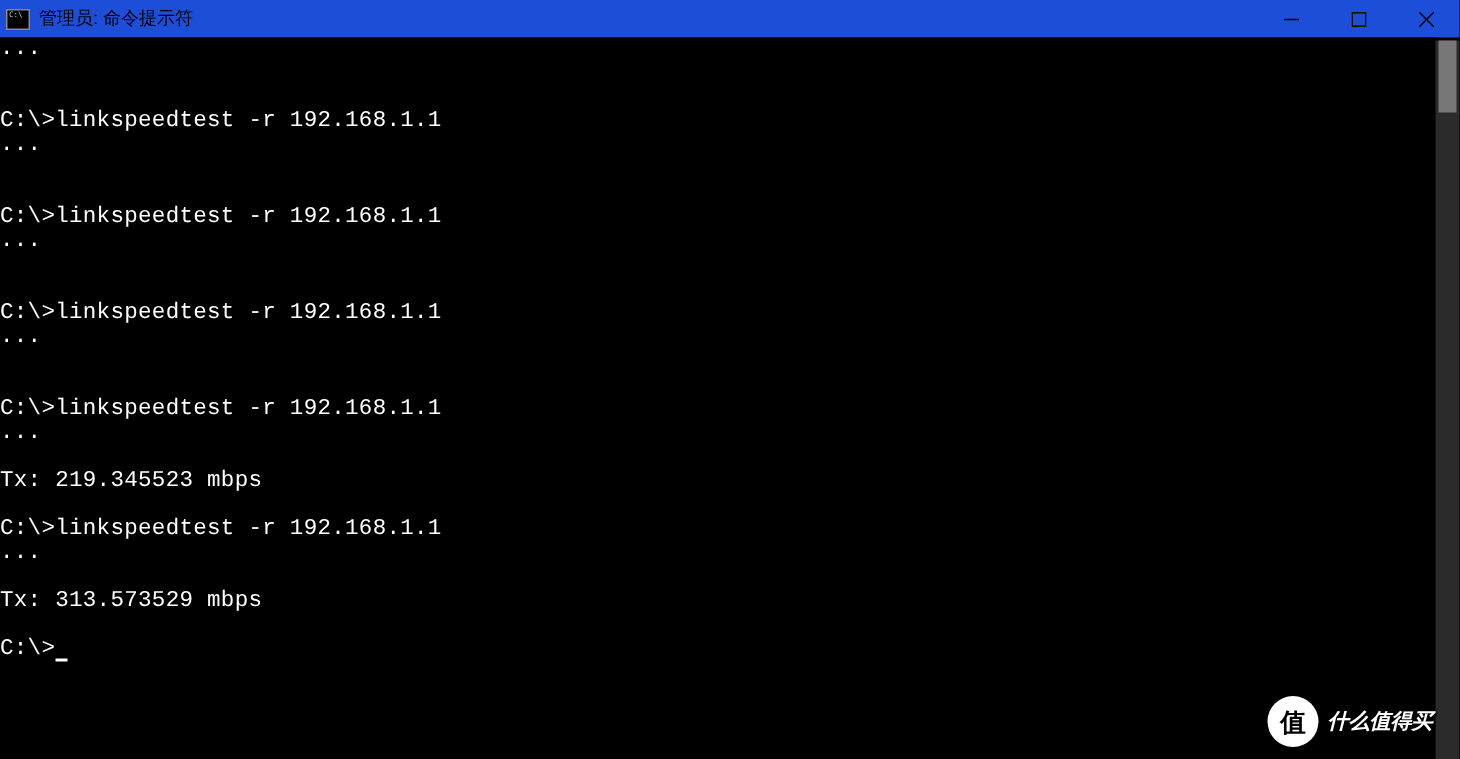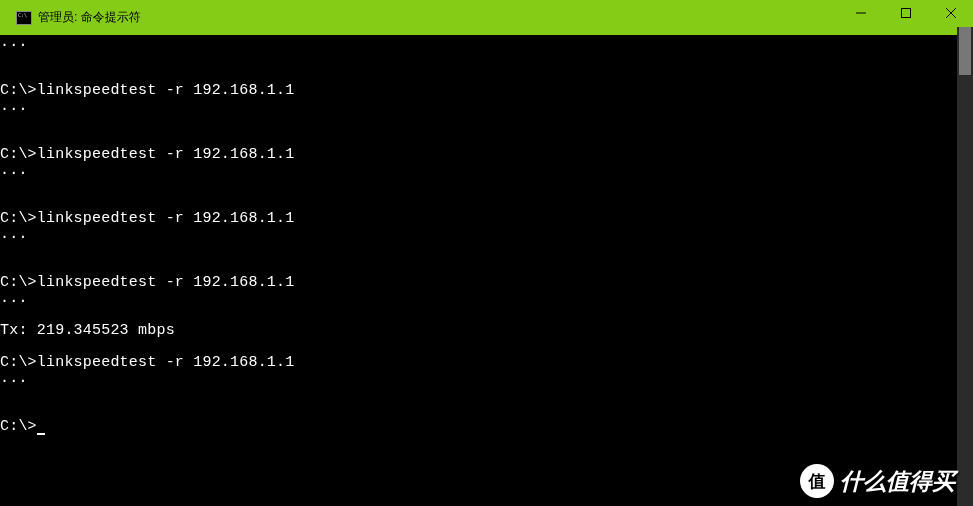--- a/index.html
+++ b/index.html
@@ -5,25 +5,25 @@
     * { margin: 0; padding: 0; box-sizing: border-box; }
     body {
       width: 973px;
       height: 506px;
       background: #000;
       font-family: Consolas, 'Courier New', monospace;
       overflow: hidden;
       position: relative;
     }
     .titlebar {
-      height: 35px;
-      background: #84cc16;
-      display: flex;
-      align-items: center;
-      padding-left: 16px;
+      height: 25px;
+      background: #1d4ed8;
+      display: flex;
+      align-items: center;
+      padding-left: 4px;
       position: relative;
     }
     .titlebar-icon {
       width: 16px;
       height: 14px;
       background: #000;
       border: 1px solid #888;
       margin-right: 6px;
       position: relative;
       display: flex;
@@ -112,21 +112,21 @@
       border-radius: 50%;
       background: #fff;
       color: #000;
       display: flex;
       align-items: center;
       justify-content: center;
       font-size: 17px;
       font-weight: bold;
     }
     .watermark-text {
-      font-size: 23px;
+      font-size: 14px;
       font-weight: bold;
       font-style: italic;
       text-shadow: 1px 1px 2px #000;
     }
     .cursor {
       display: inline-block;
       width: 8px;
       height: 2px;
       background: #fff;
       vertical-align: bottom;
@@ -176,20 +176,21 @@
     <div class="terminal-line">&nbsp;</div>
     <div class="terminal-line">&nbsp;</div>
     <div class="terminal-line">C:\&gt;linkspeedtest -r 192.168.1.1</div>
     <div class="terminal-line">...</div>
     <div class="terminal-line">&nbsp;</div>
     <div class="terminal-line">Tx: 219.345523 mbps</div>
     <div class="terminal-line">&nbsp;</div>
     <div class="terminal-line">C:\&gt;linkspeedtest -r 192.168.1.1</div>
     <div class="terminal-line">...</div>
     <div class="terminal-line">&nbsp;</div>
+    <div class="terminal-line">Tx: 313.573529 mbps</div>
     <div class="terminal-line">&nbsp;</div>
     <div class="terminal-line">C:\&gt;<span class="cursor"></span></div>
   </div>
 
 <div class="scrollbar">
   <div class="scrollbar-thumb"></div>
 </div>
 
 <div class="watermark">
   <div class="watermark-circle">值</div>

